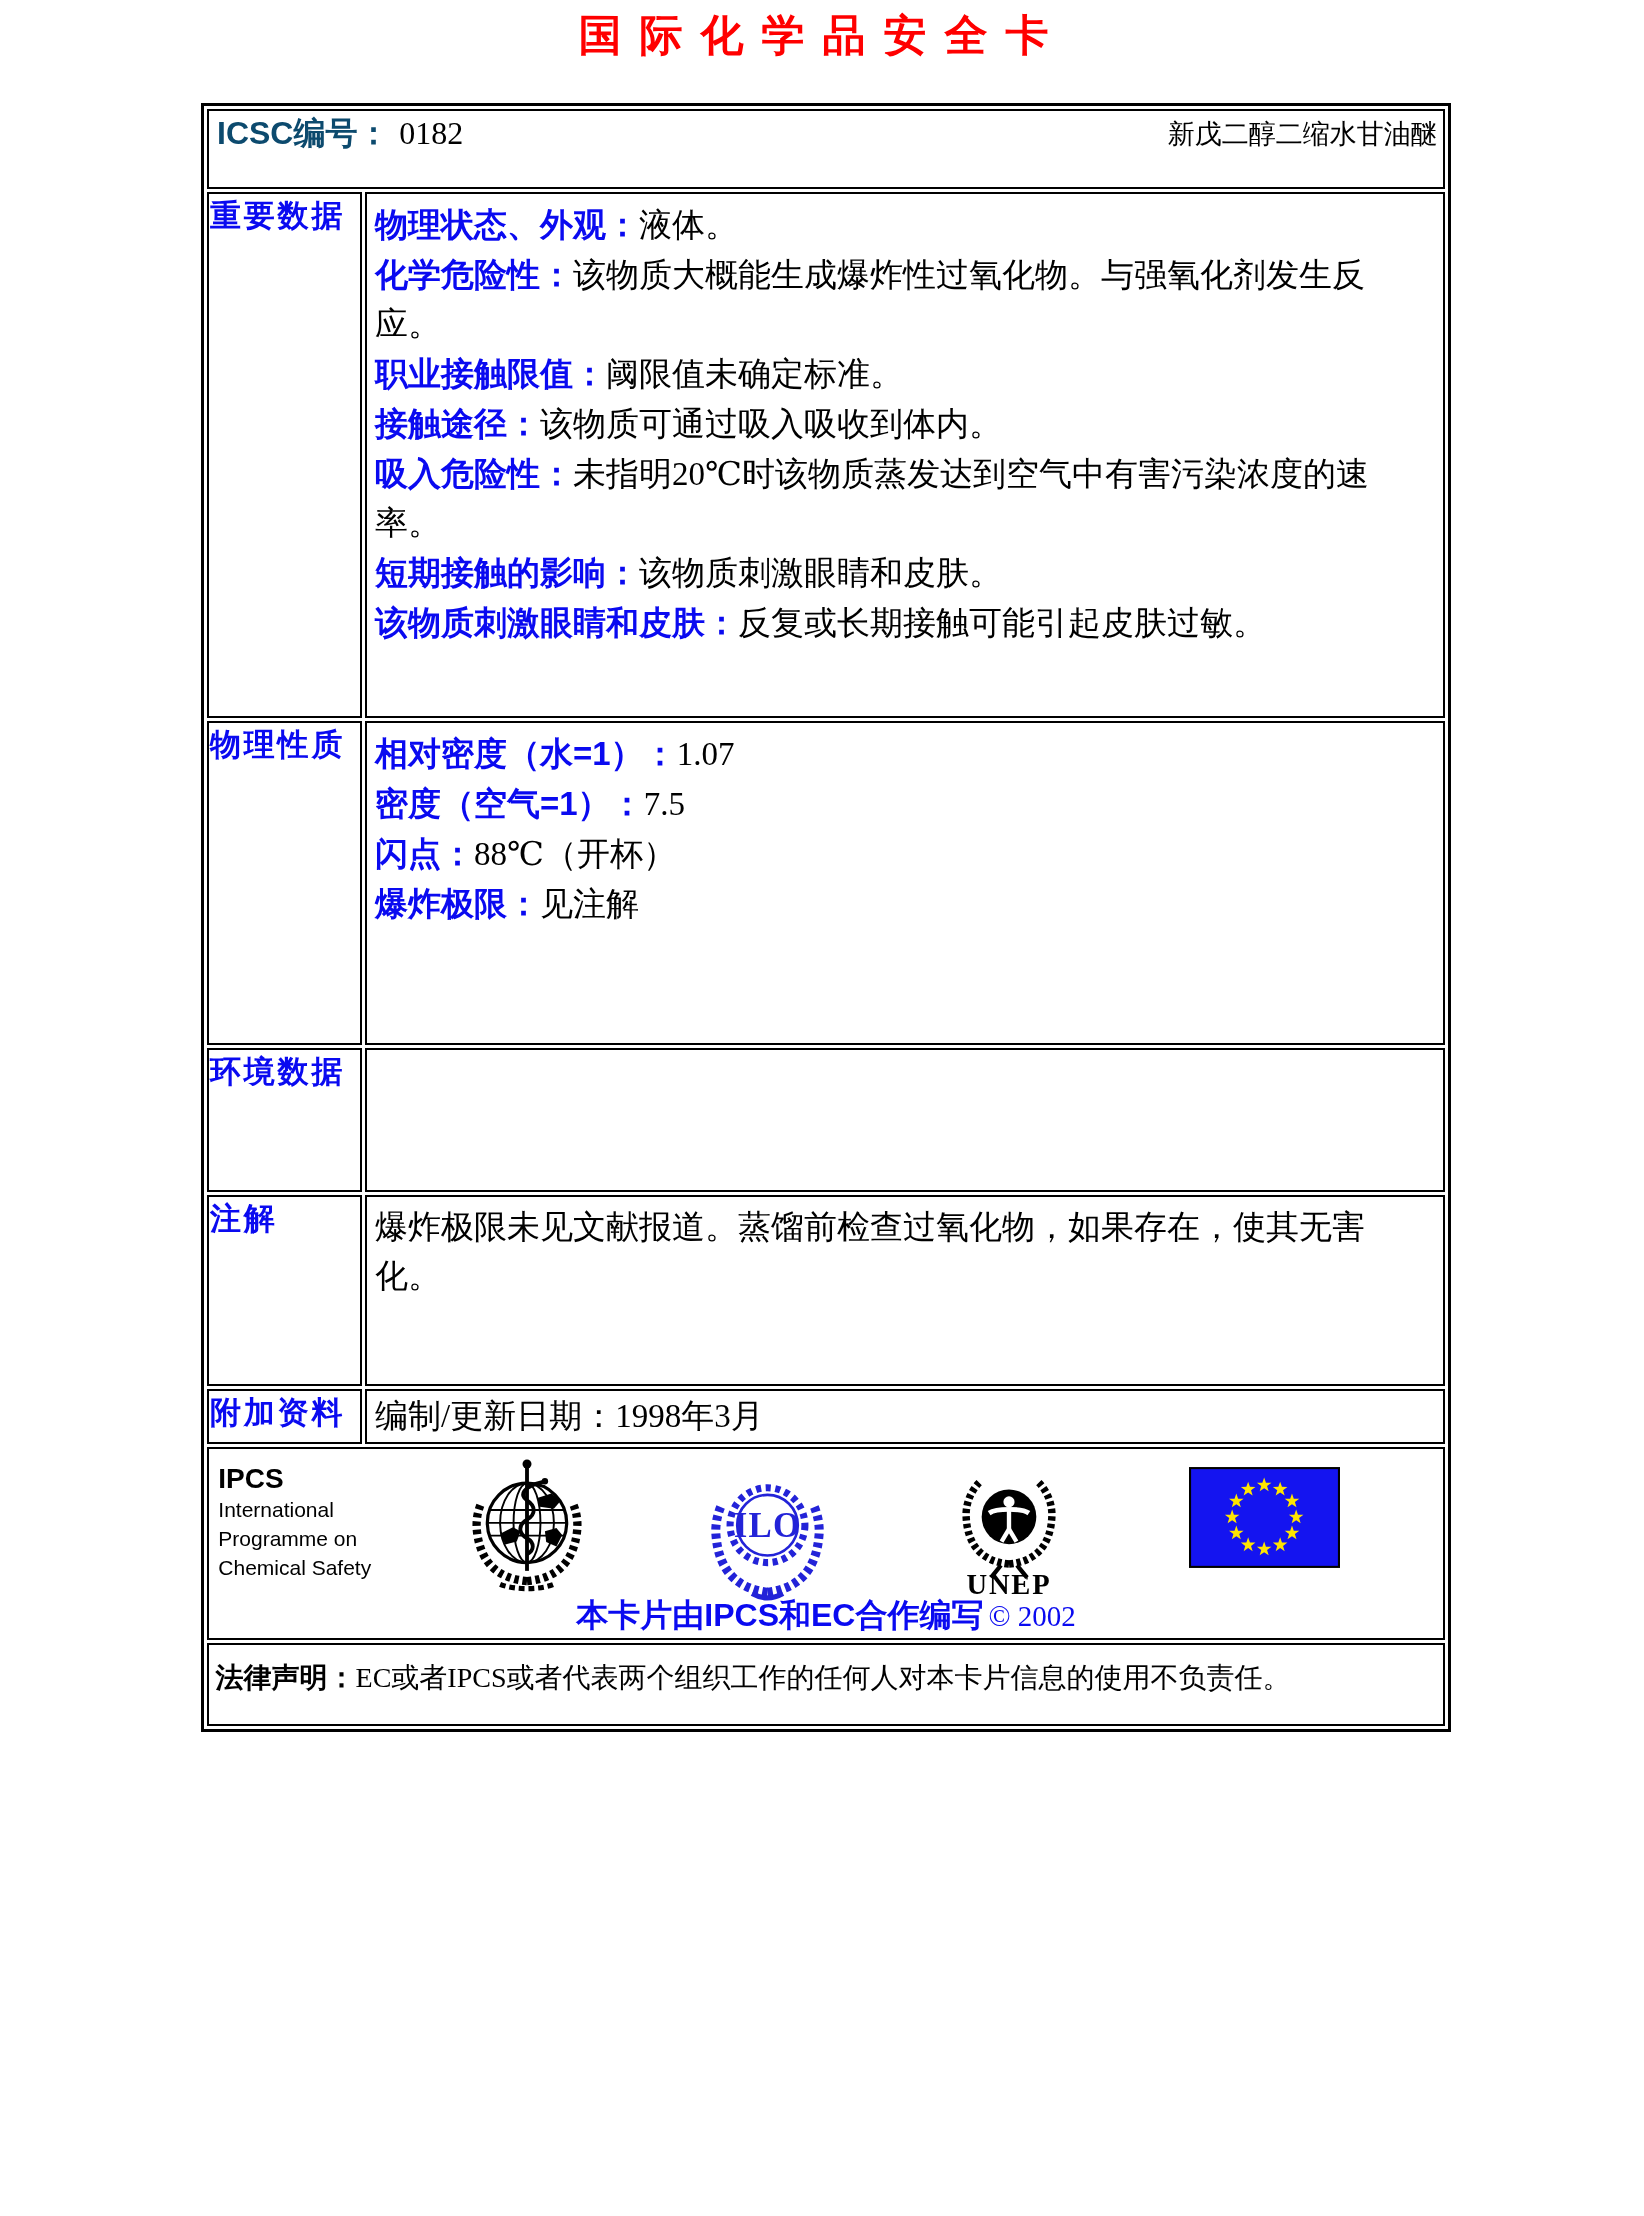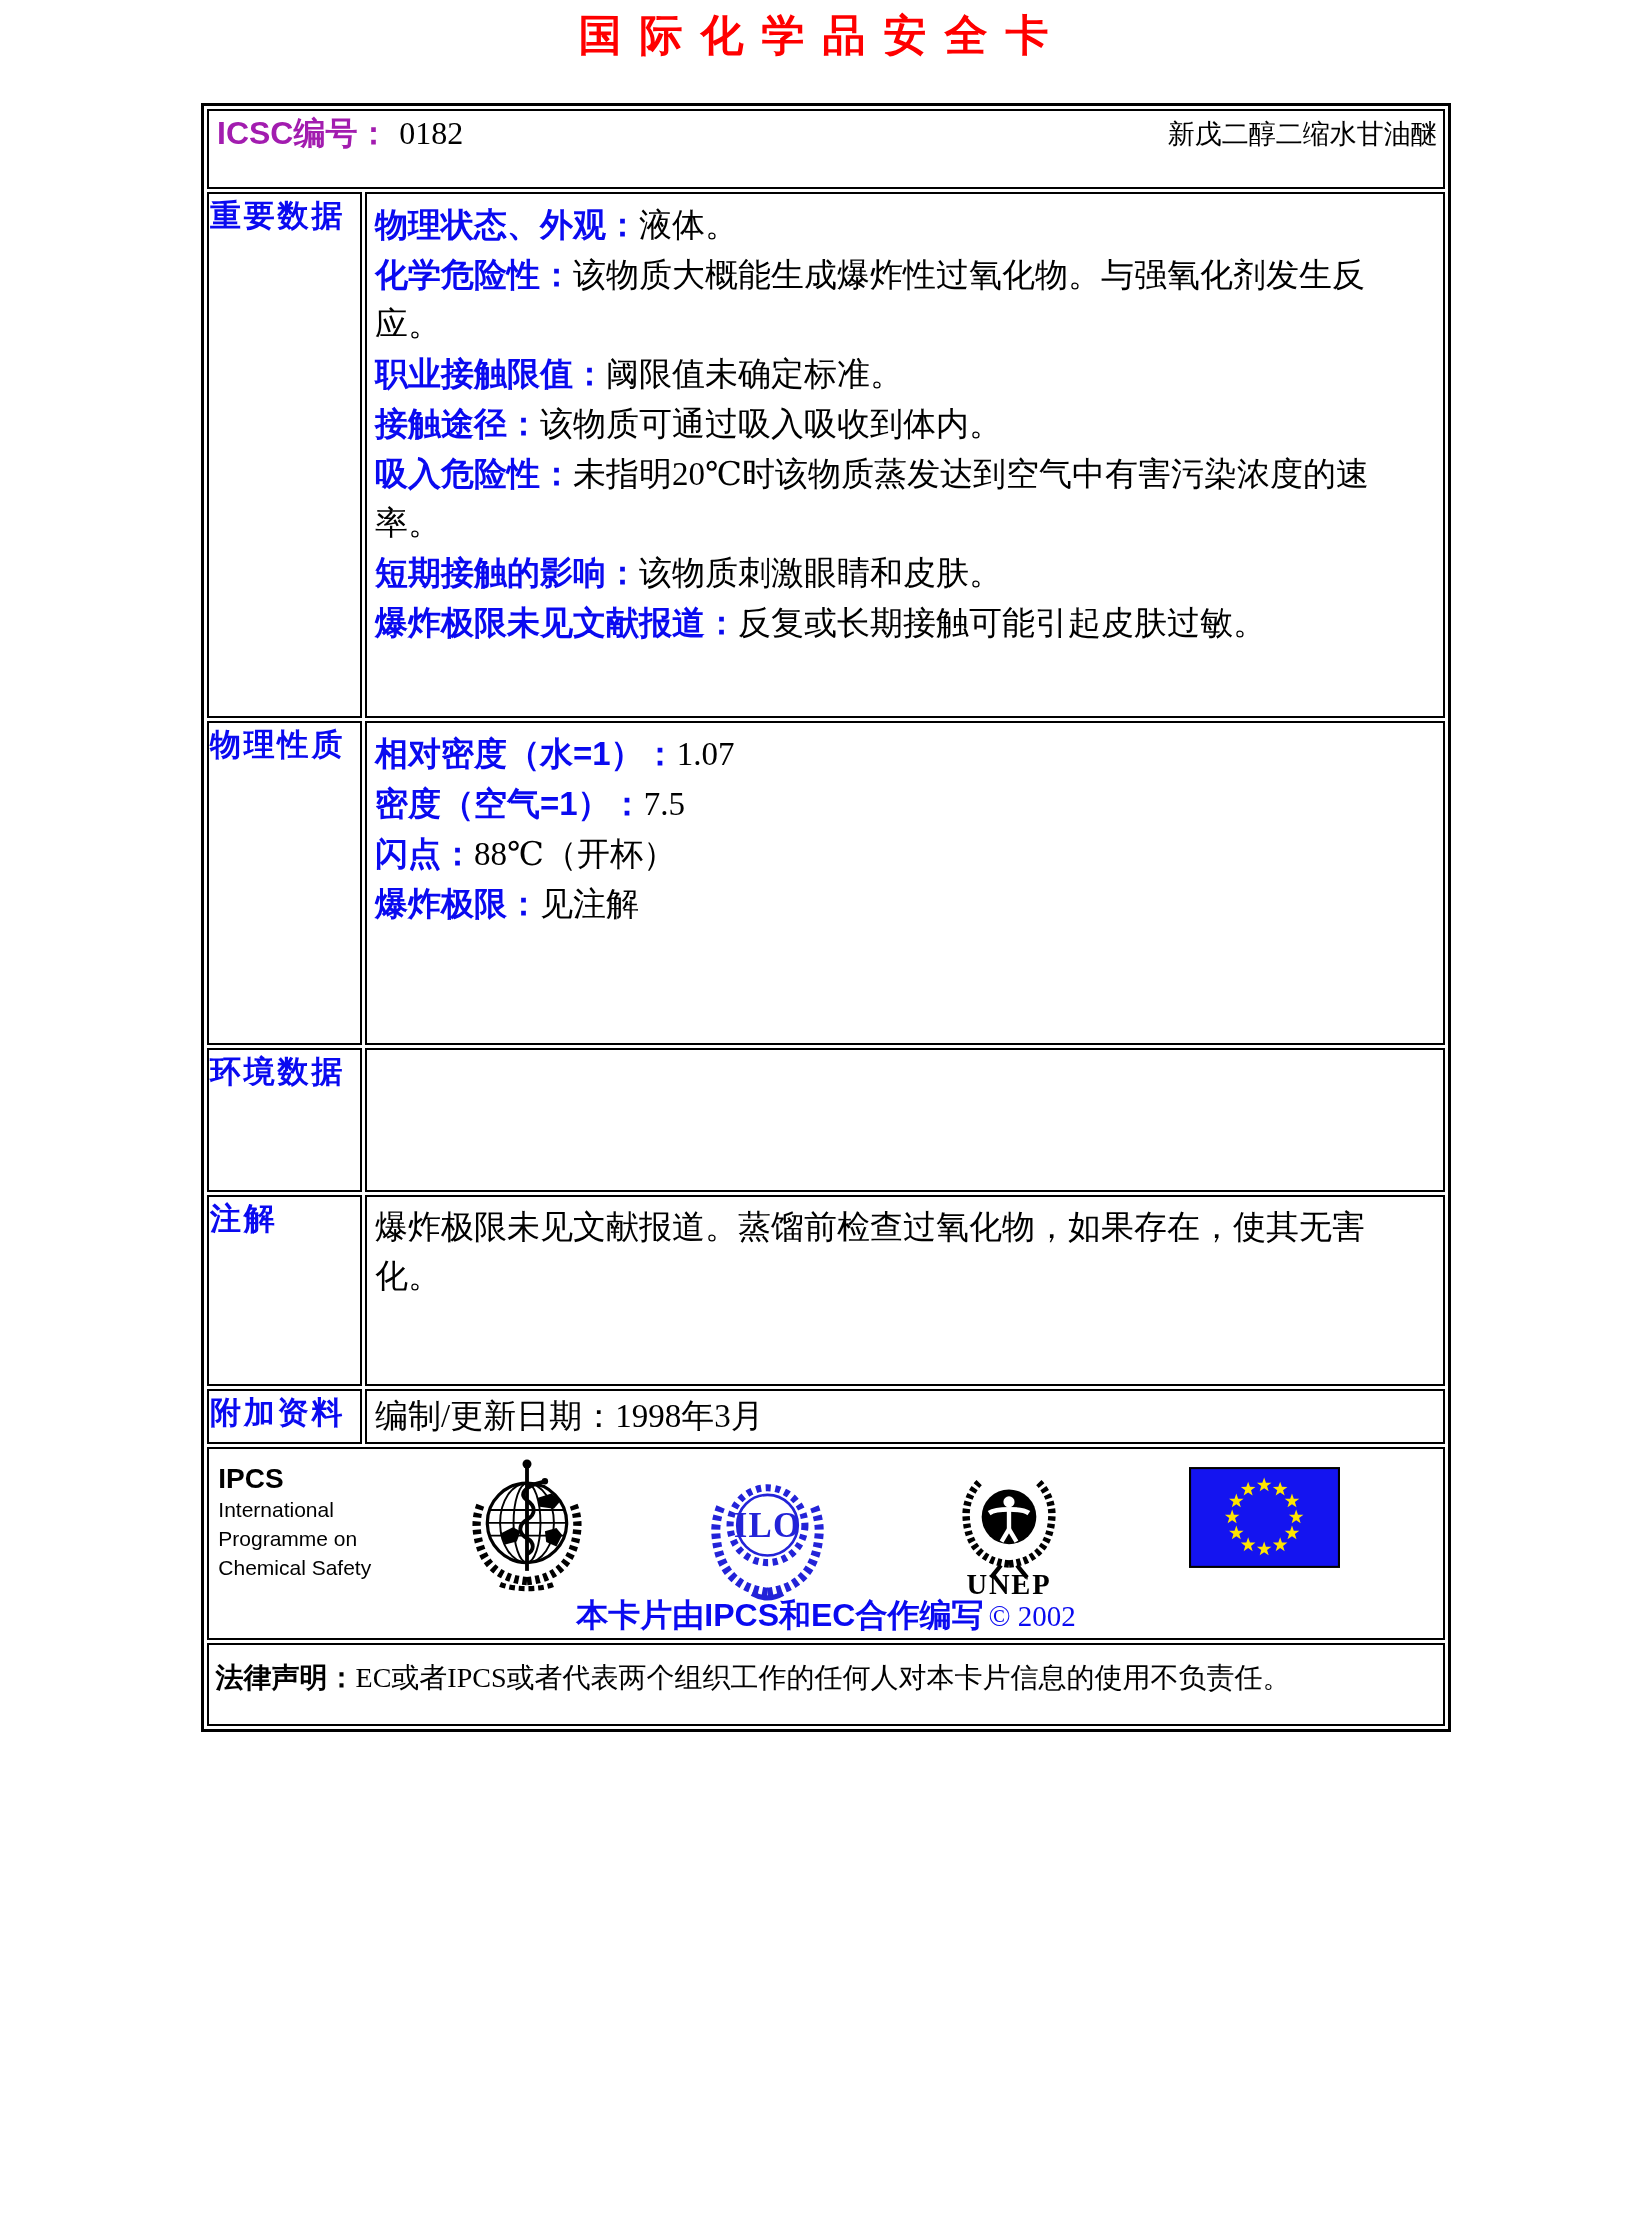--- a/index.html
+++ b/index.html
@@ -9,21 +9,21 @@
   .doc-title{margin:9.7px 0 0 0;text-align:center;font-family:"Liberation Sans","DejaVu Sans",sans-serif;
              font-weight:bold;font-size:43px;line-height:51px;color:#ff0000;letter-spacing:18px;}
   
   table.card{table-layout:fixed;width:1250px;margin:42px 0 0 201px;
              border:3.5px solid #000;border-spacing:3.5px;border-collapse:separate;}
   table.card td{border:2.1px solid #000;box-sizing:border-box;vertical-align:top;background:#fff;}
   col.c-label{width:155px;}
   
   td.head-cell{height:80px;vertical-align:middle;}
   .head-flex{display:flex;justify-content:space-between;align-items:center;padding:0 4.2px 0 7px;}
-  .icsc-label{font-family:"Liberation Sans","DejaVu Sans",sans-serif;font-weight:bold;color:#a21caf;font-size:32px;}
+  .icsc-label{font-family:"Liberation Sans","DejaVu Sans",sans-serif;font-weight:bold;color:#0c4a6e;font-size:32px;}
   .icsc-num{font-size:32px;margin-left:9.7px;}
   .chem-name{font-size:27px;}
   
   td.row-label{vertical-align:middle;text-align:left;
                font-family:"Liberation Sans","DejaVu Sans",sans-serif;font-weight:bold;
                color:#0a0af0;font-size:31px;letter-spacing:2.8px;}
   
   .content{width:1028px;padding:5.6px 0 0 7px;font-size:33px;line-height:49px;}
   .kv .k{font-family:"Liberation Sans","DejaVu Sans",sans-serif;font-weight:bold;color:#0a0af0;}
   .kv .v{color:#000;}
@@ -76,21 +76,21 @@
     <tr>
       <td class="row-label h-important">重要数据</td>
       <td class="h-important">
         <div class="content">
           <div class="kv"><span class="k">物理状态、外观：</span><span class="v">液体。</span></div>
           <div class="kv"><span class="k">化学危险性：</span><span class="v">该物质大概能生成爆炸性过氧化物。与强氧化剂发生反应。</span></div>
           <div class="kv"><span class="k">职业接触限值：</span><span class="v">阈限值未确定标准。</span></div>
           <div class="kv"><span class="k">接触途径：</span><span class="v">该物质可通过吸入吸收到体内。</span></div>
           <div class="kv"><span class="k">吸入危险性：</span><span class="v">未指明20℃时该物质蒸发达到空气中有害污染浓度的速率。</span></div>
           <div class="kv"><span class="k">短期接触的影响：</span><span class="v">该物质刺激眼睛和皮肤。</span></div>
-          <div class="kv"><span class="k">爆炸极限未见文献报道：</span><span class="v">反复或长期接触可能引起皮肤过敏。</span></div>
+          <div class="kv"><span class="k">该物质刺激眼睛和皮肤：</span><span class="v">反复或长期接触可能引起皮肤过敏。</span></div>
         </div>
       </td>
     </tr>
 
     <tr>
       <td class="row-label h-physical">物理性质</td>
       <td class="h-physical">
         <div class="content">
           <div class="kv"><span class="k">相对密度（水=1）：</span><span class="v">1.07</span></div>
           <div class="kv"><span class="k">密度（空气=1）：</span><span class="v">7.5</span></div>

